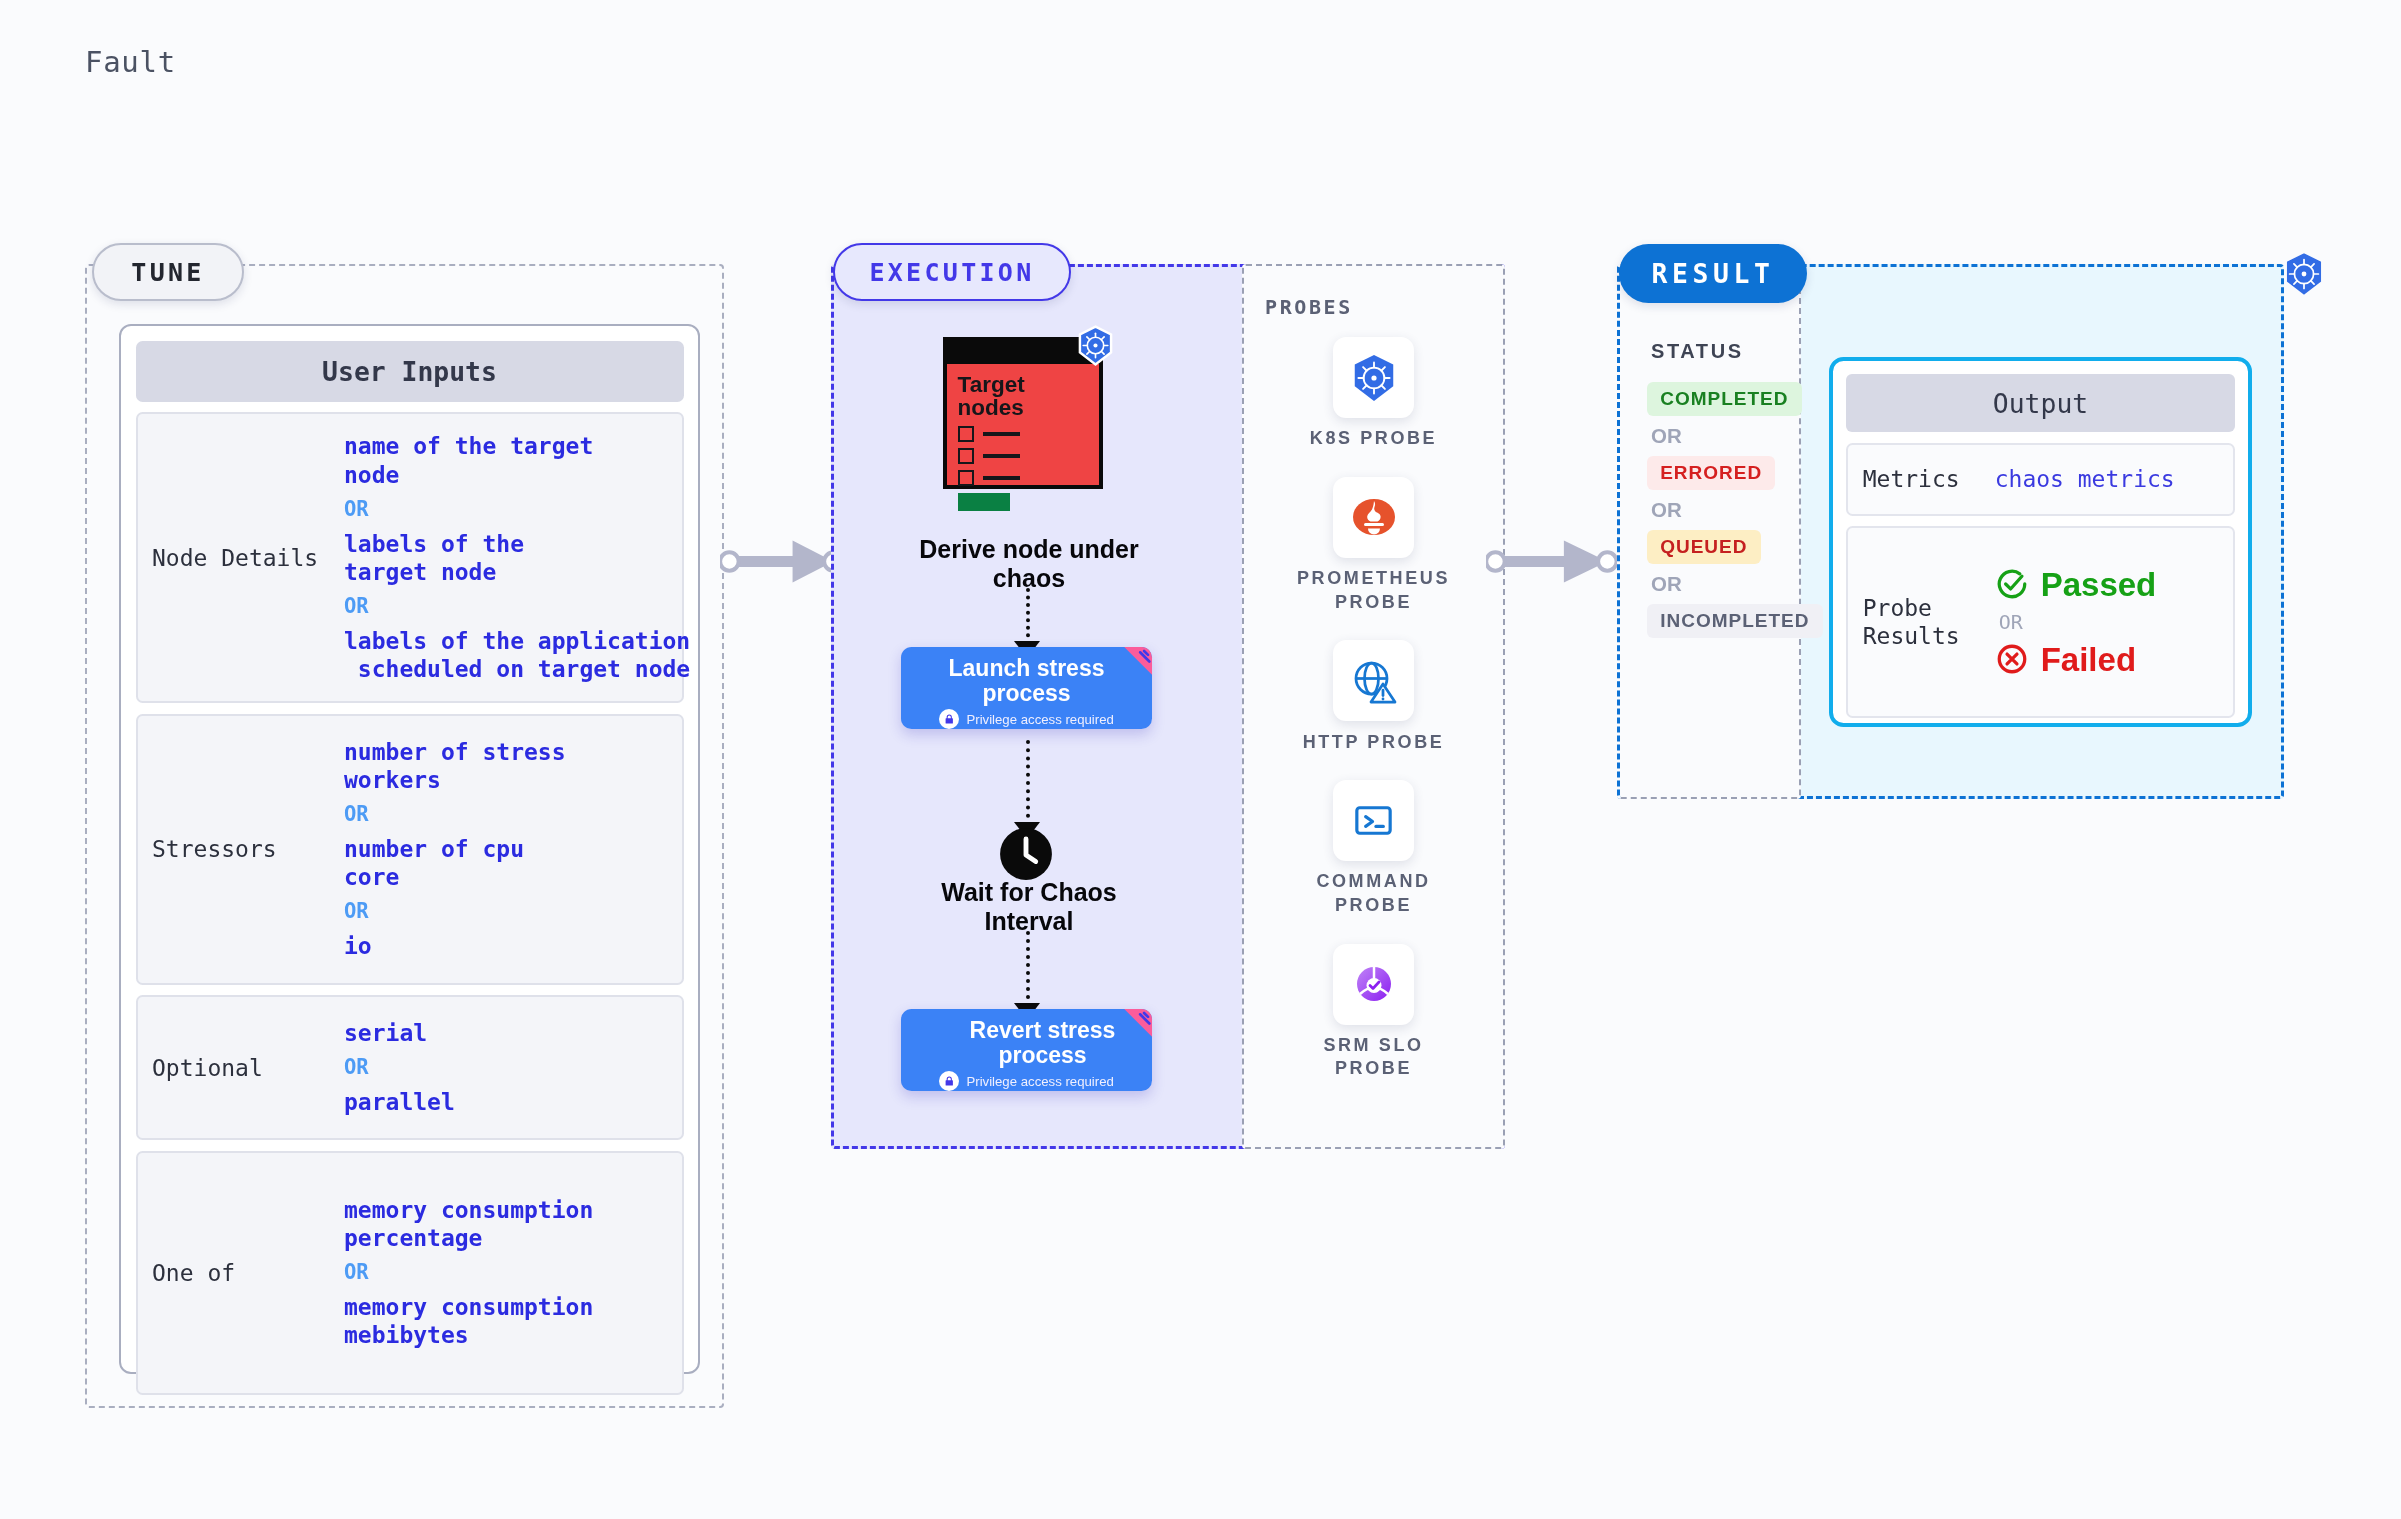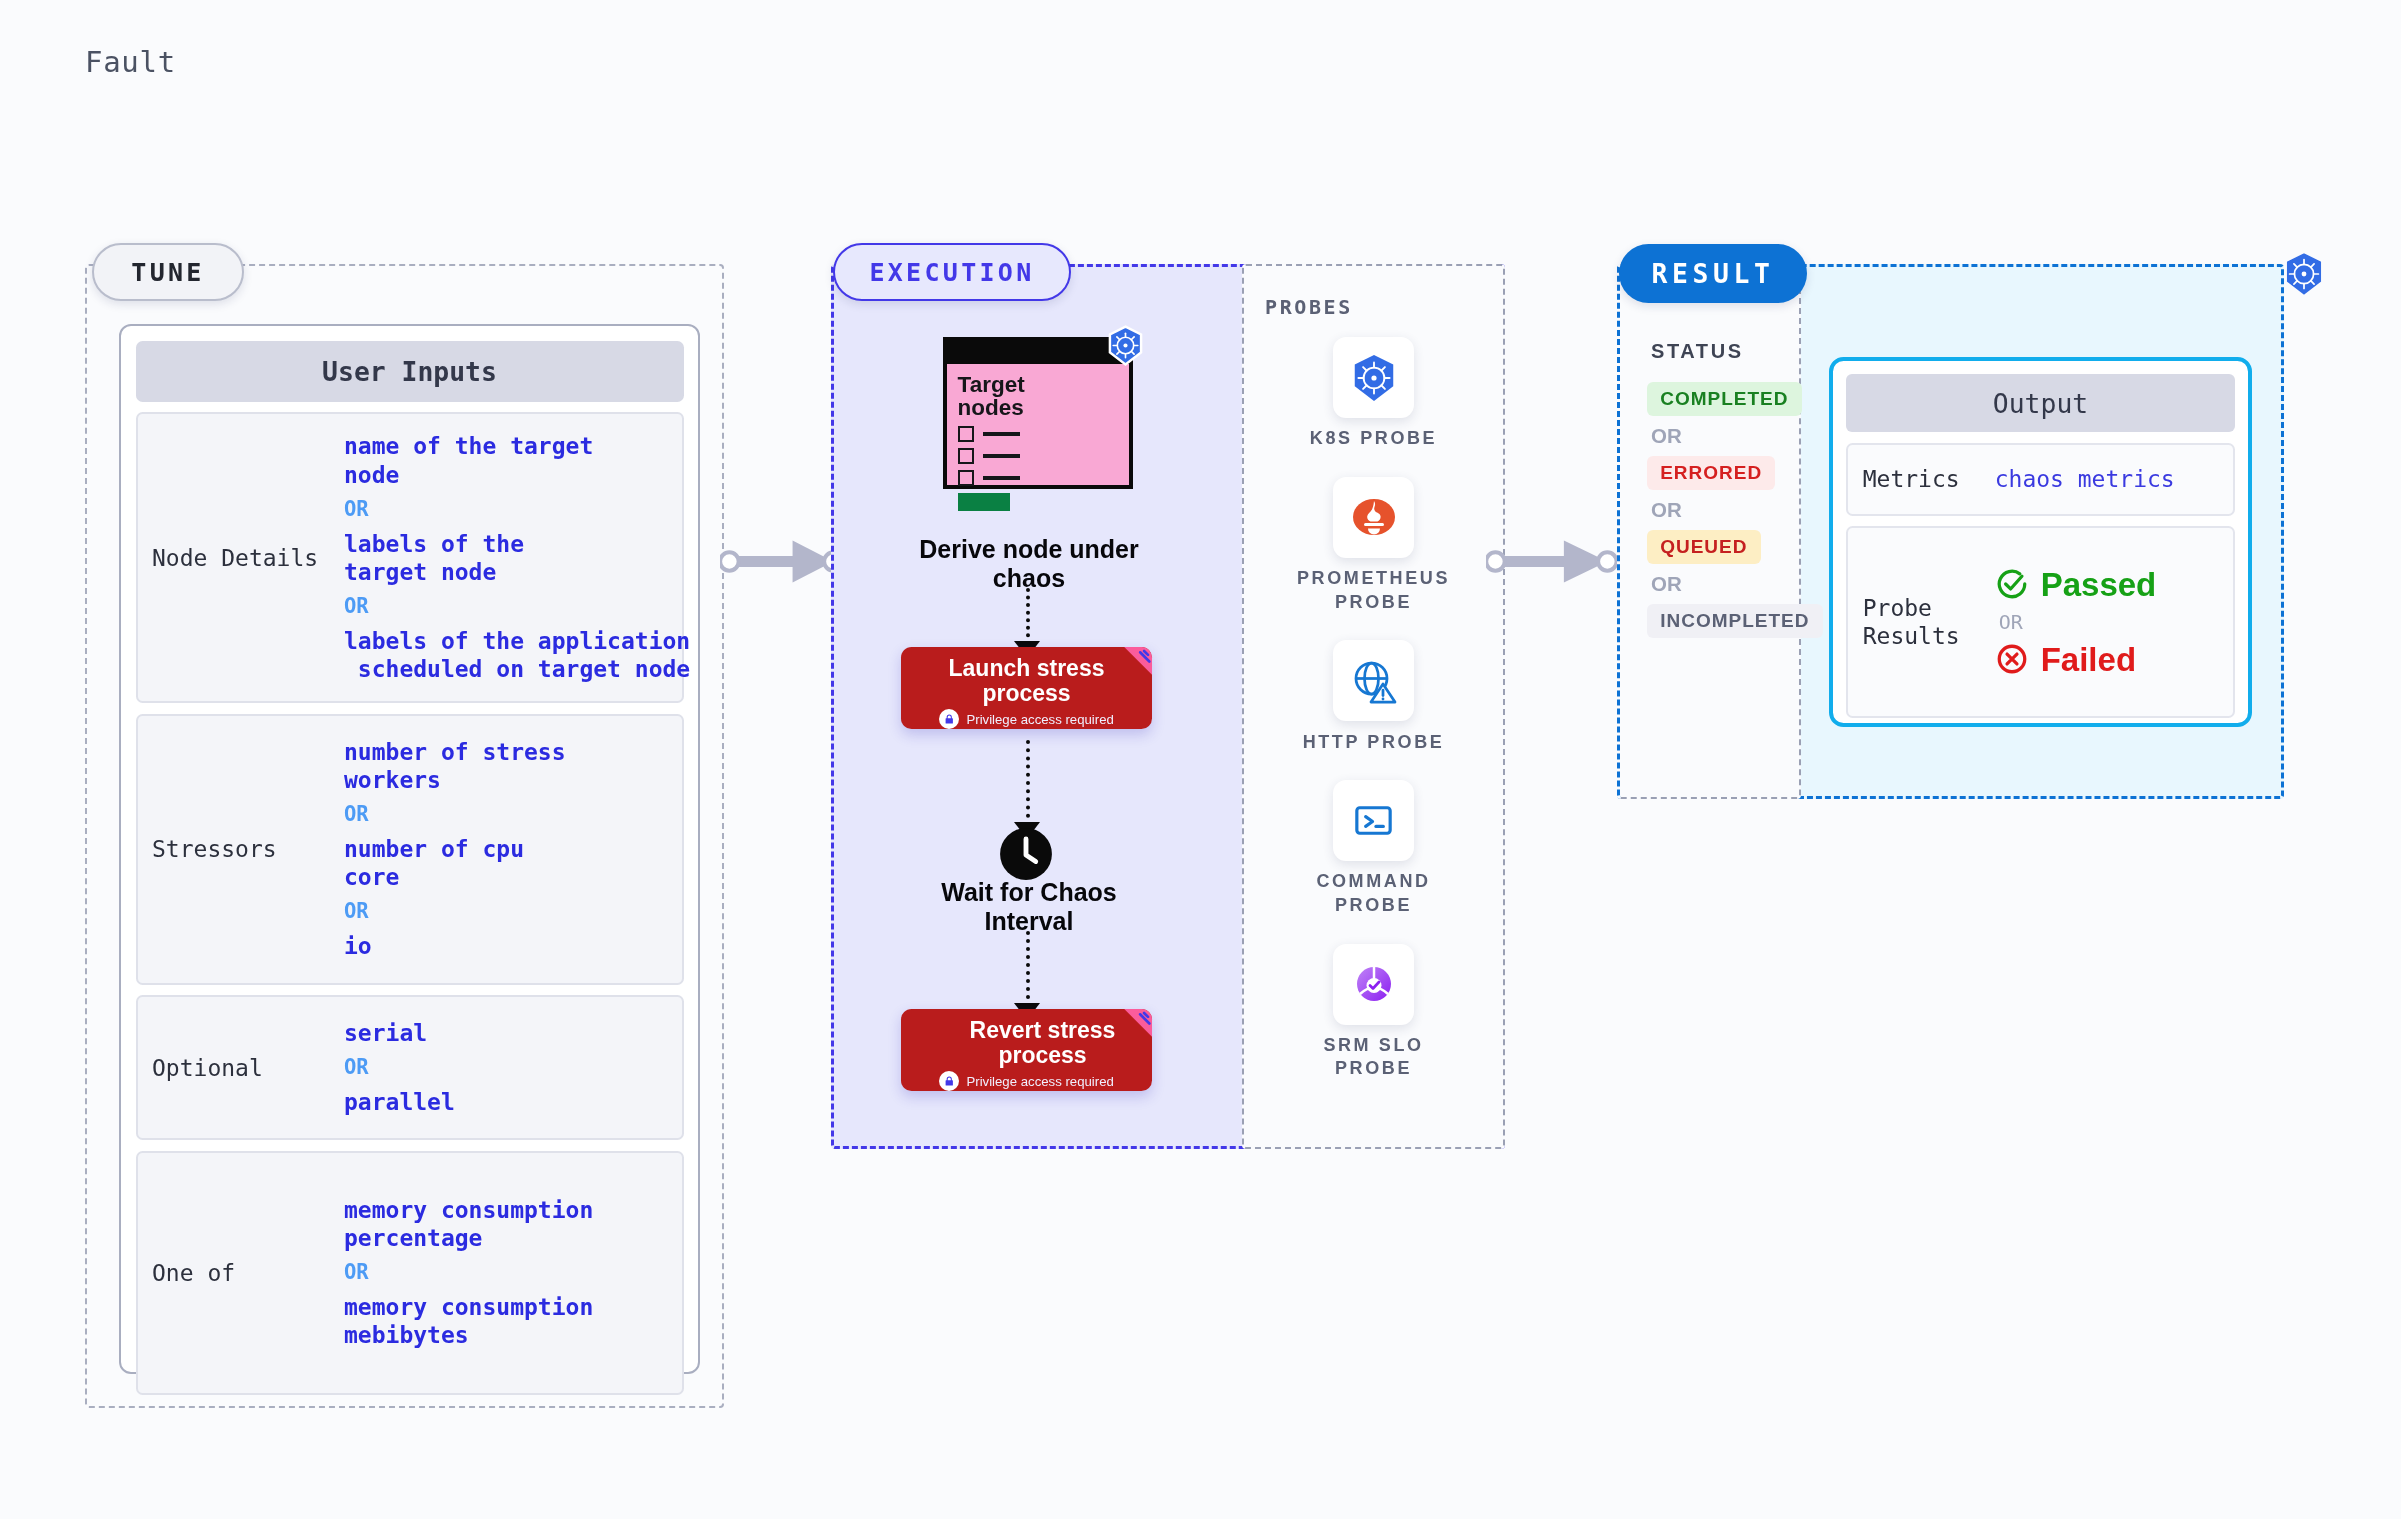--- a/index.html
+++ b/index.html
@@ -48,22 +48,22 @@
   .ui-row-label{width:192px;flex:none;font-family:"DejaVu Sans Mono",monospace;
     font-size:23px;color:#2c303d;}
   .ui-row-vals{display:flex;flex-direction:column;gap:8px;
     font-family:"DejaVu Sans Mono",monospace;font-size:23px;line-height:1.22;}
   .v-main{color:#2b2be0;font-weight:bold;white-space:pre;}
   .v-or{color:#4d9bf5;font-weight:bold;font-size:20.5px;}
   .r-node{height:291px;}
   .r-stress{height:271px;}
   .r-opt{height:145px;}
   .r-oneof{height:244px;}
-  .target-card{position:absolute;left:943px;top:337px;width:190px;height:152px;
-    background:#f9a8d4;border:4.6px solid #0a0a0a;}
+  .target-card{position:absolute;left:943px;top:337px;width:160px;height:152px;
+    background:#ef4444;border:4.6px solid #0a0a0a;}
   .target-bar{height:22.5px;background:#0a0a0a;}
   .target-body{padding:9.2px 0 0 10.6px;}
   .target-title{font-size:22.5px;font-weight:bold;color:#16161a;line-height:1.04;}
   .target-list{margin-top:6.6px;display:flex;flex-direction:column;gap:6px;}
   .target-li{display:flex;align-items:center;gap:9.2px;}
   .target-box{width:16px;height:16px;border:2.6px solid #16161a;}
   .target-line{width:37px;height:3.3px;background:#16161a;}
   .target-green{margin-top:7.3px;width:52px;height:18px;background:#0a8043;}
   .k8s-badge-card{position:absolute;right:-17px;top:-16px;width:41px;height:41px;}
 
@@ -76,21 +76,21 @@
   .dl1{top:588px;height:57px;}
   .dl2{top:740px;height:86px;}
   .dl3{top:931px;height:76px;}
   .arrowhead{position:absolute;left:1014px;width:0;height:0;
     border-left:13.2px solid transparent;border-right:13.2px solid transparent;
     border-top:17px solid #0a0a0a;}
   .ah1{top:641px;}
   .ah2{top:822px;}
   .ah3{top:1003px;}
 
-  .proc-box{position:absolute;left:901px;width:251px;height:82px;background:#b91c1c;
+  .proc-box{position:absolute;left:901px;width:251px;height:82px;background:#3b82f6;
     border-radius:10.6px;color:#ffffff;overflow:hidden;
     box-shadow:0 5.3px 13.2px rgba(60,50,190,.22);}
   .pb-launch{top:647px;}
   .pb-revert{top:1009px;}
   .proc-title{padding-top:9.2px;text-align:center;font-size:23px;font-weight:bold;line-height:1.1;}
   .proc-sub{display:flex;align-items:center;justify-content:center;gap:7.3px;margin-top:2.6px;}
   .lock-circle{width:20px;height:20px;border-radius:50%;background:#ffffff;
     display:flex;align-items:center;justify-content:center;}
   .proc-sub-text{font-size:13.2px;color:#f0effe;}
   .ribbon{position:absolute;right:0;top:0;width:37px;height:37px;}

